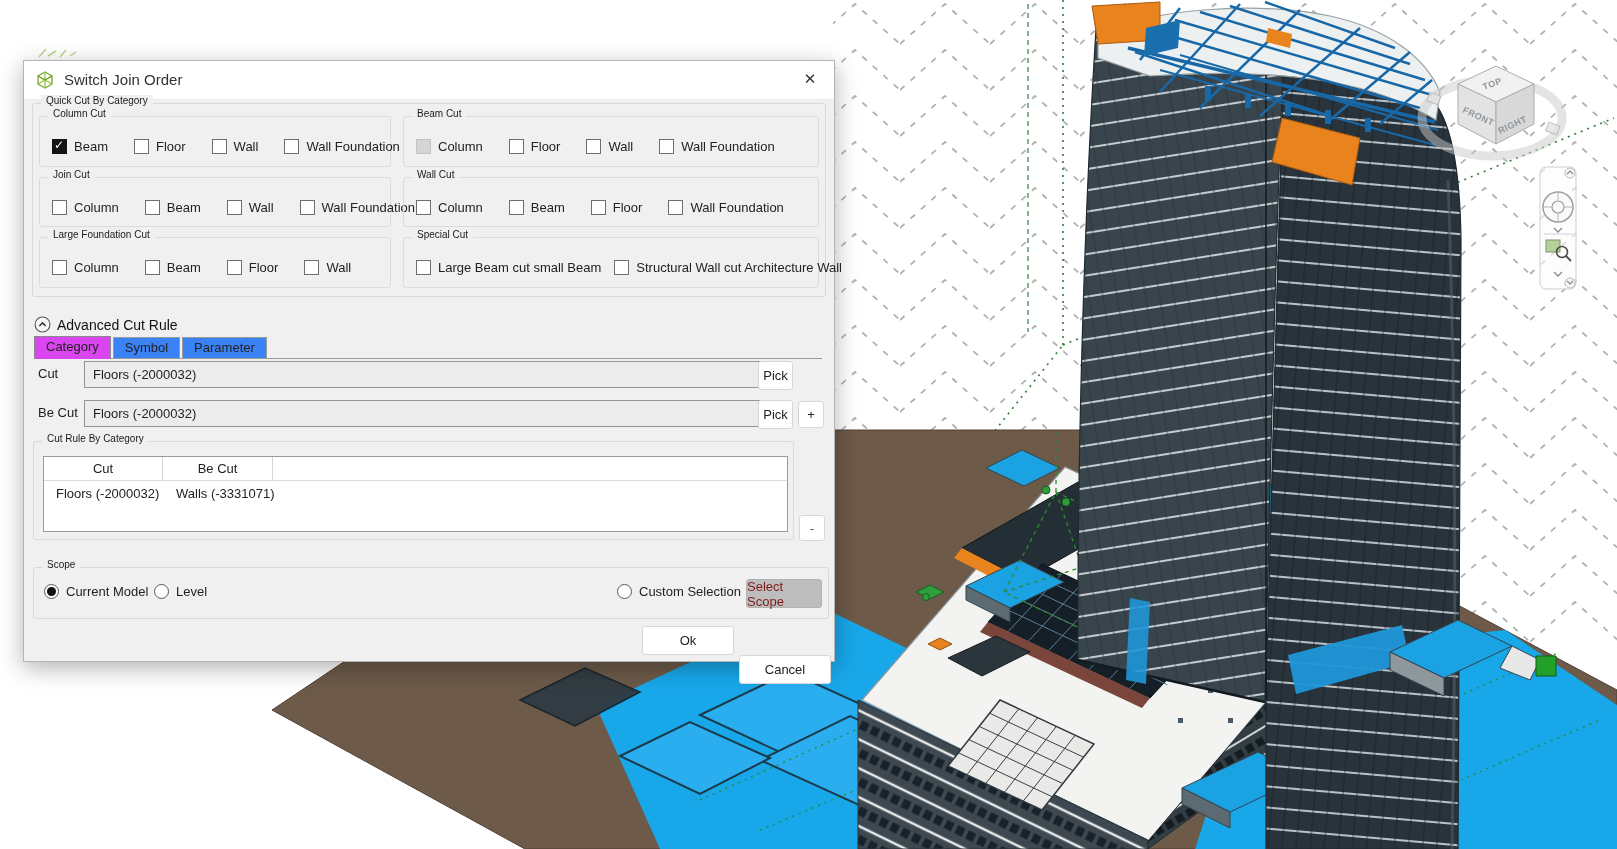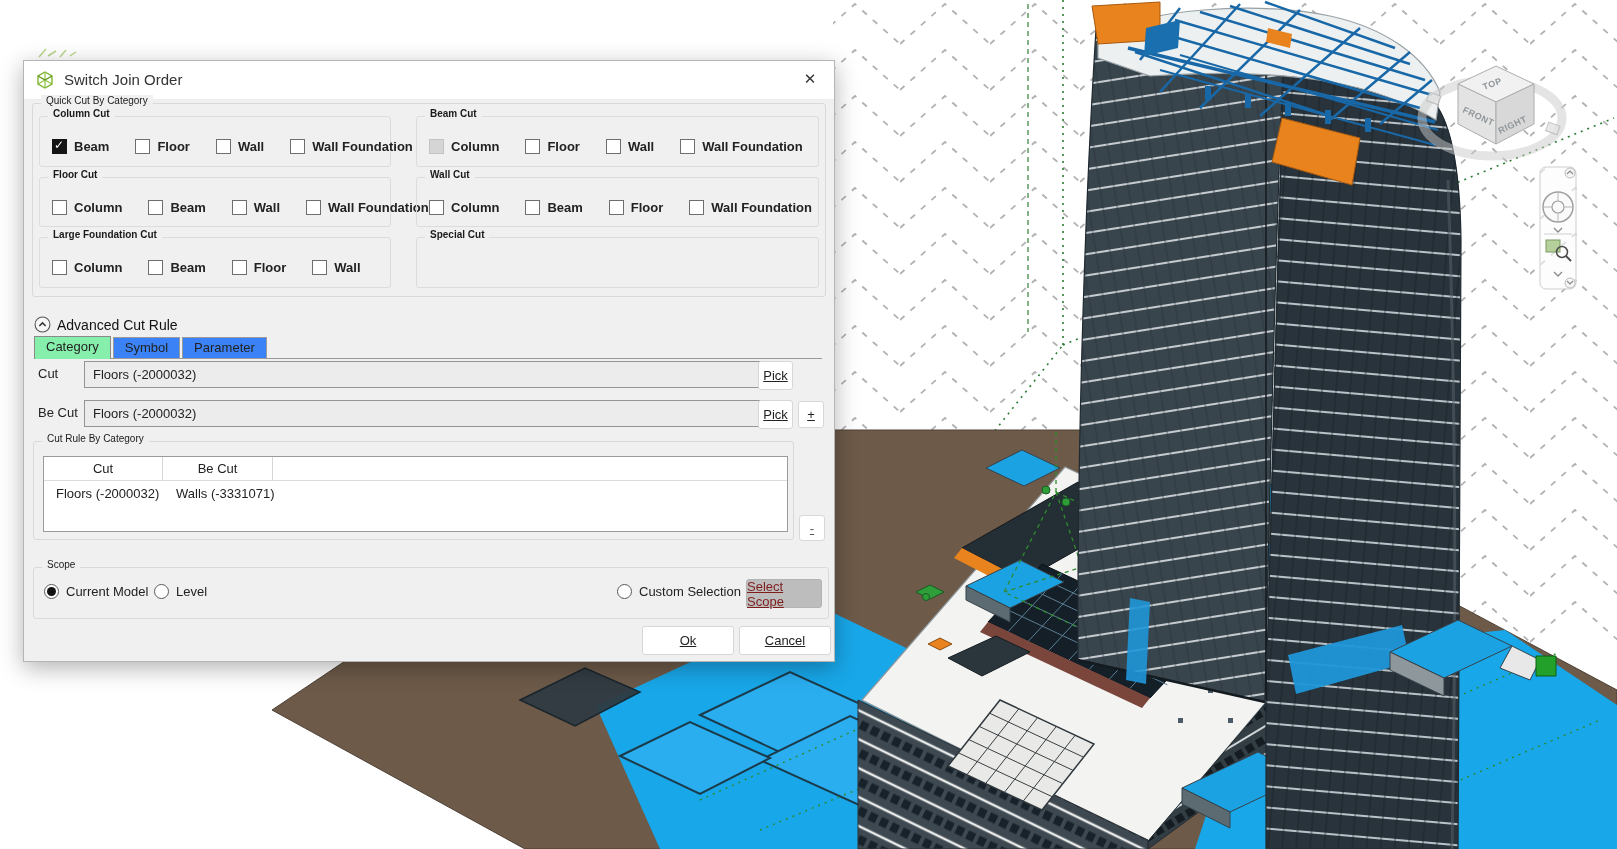--- a/index.html
+++ b/index.html
@@ -10,45 +10,45 @@
   .dialog{position:absolute;left:23px;top:60px;width:810px;height:600px;background:#f0f0f0;
           border:1px solid #b5b5b5;box-shadow:0 6px 22px rgba(0,0,0,.30);}
   .titlebar{position:absolute;left:0;top:0;right:0;height:38px;background:#fff;border-bottom:1px solid #ededed;}
   .dlg-icon{position:absolute;left:12px;top:10px;width:18px;height:18px;}
   .dlg-title{position:absolute;left:40px;top:10px;font-size:15px;color:#333;}
   .dlg-close{position:absolute;right:14px;top:9px;font-size:15px;color:#333;cursor:pointer;width:20px;text-align:center;}
   .dlg-body{position:absolute;left:0;top:38px;right:0;bottom:0;}
   .grp{position:absolute;border:1px solid #d9d9d9;border-radius:3px;}
   .legend{position:absolute;top:-9px;left:8px;background:#f0f0f0;padding:0 5px;font-size:10px;color:#1a1a1a;white-space:nowrap;}
   .qc-grid{position:absolute;left:6px;right:6px;top:12px;bottom:8px;display:grid;
-           grid-template-columns:352px 1fr;grid-auto-rows:1fr;gap:10px 25px;font-weight:bold;}
+           grid-template-columns:352px 1fr;grid-auto-rows:1fr;gap:10px 12px;}
   .sub{position:relative;border:1px solid #dcdcdc;border-radius:3px;}
   .sub .legend{top:-9px;left:8px;}
   .cb-row{position:absolute;left:12px;right:4px;top:22px;display:flex;align-items:center;gap:26px;}
   .cb-row.tight{gap:13px;}
   .cb-item{display:flex;align-items:center;font-size:13px;color:#222;white-space:nowrap;cursor:default;}
   .cb{width:13px;height:13px;border:1px solid #6e6e6e;background:#fff;display:inline-block;position:relative;margin-right:7px;flex:none;}
   .cb.checked{background:#141414;border-color:#141414;}
   .cb.checked:after{content:"\2713";position:absolute;left:1px;top:-1px;color:#fff;font-size:12px;line-height:13px;}
   .cb.disabled{background:#d5d5d5;border-color:#c3c3c3;}
   .adv-header{position:absolute;left:10px;top:217px;display:flex;align-items:center;font-size:14px;color:#111;}
   .adv-header svg{margin-right:6px;}
   .tabstrip{position:absolute;left:10px;right:12px;top:237px;height:22px;border-bottom:1px solid #9a9a9a;display:flex;align-items:flex-end;}
   .tab{font-size:13px;color:#222;background:#3b82f6;border:1px solid #9a9a9a;border-bottom:none;
        padding:2px 11px 3px;margin-right:2px;height:15px;line-height:15px;}
-  .tab.active{background:#86efac;border-color:#8a8a8a;margin-bottom:-1px;padding-bottom:5px;}
+  .tab.active{background:#d946ef;border-color:#8a8a8a;margin-bottom:-1px;padding-bottom:5px;}
   .field-label{position:absolute;font-size:13px;color:#222;}
   .combo{position:absolute;height:25px;background:#ececec;border:1px solid #949494;display:flex;align-items:center;
          padding:0 24px 0 8px;font-size:13px;color:#222;}
   .combo .caret{position:absolute;right:9px;top:10px;width:0;height:0;border-left:4px solid transparent;
                 border-right:4px solid transparent;border-top:5px solid #555;}
   .combo.disabled{background:#f4f4f4;border-color:#cfcfcf;color:#9aa0a4;}
   .combo.disabled .caret{border-top-color:#c0c0c0;}
   .btn{position:absolute;background:#fff;border:1px solid #d7d7d7;border-radius:3px;font-size:13px;color:#222;
-       display:flex;align-items:center;justify-content:center;cursor:pointer;text-decoration:underline;}
+       display:flex;align-items:center;justify-content:center;cursor:pointer;}
   .btn.gray{background:#bdbdbd;border-color:#b3b3b3;color:#7f1d1d;}
   .rule-box{position:absolute;left:9px;top:14px;width:743px;height:74px;background:#fff;border:1px solid #9a9a9a;overflow:hidden;}
   .rt-head{display:flex;height:23px;border-bottom:1px solid #dcdcdc;background:#fff;}
   .rt-h{font-size:13px;color:#222;display:flex;align-items:center;justify-content:center;border-right:1px solid #d6d6d6;}
   .rt-h1{width:118px;} .rt-h2{width:109px;} .rt-hf{flex:1;border-right:none;}
   .rt-row{display:flex;height:25px;align-items:center;font-size:13px;color:#222;}
   .rt-c1{width:110px;padding-left:12px;} .rt-c2{padding-left:10px;}
   .radio-item{position:absolute;display:flex;align-items:center;font-size:13px;color:#222;white-space:nowrap;}
   .radio{width:13px;height:13px;border:1px solid #5a5a5a;border-radius:50%;background:#fff;margin-right:7px;position:relative;flex:none;}
   .radio.selected:after{content:"";position:absolute;left:2px;top:2px;right:2px;bottom:2px;border-radius:50%;background:#111;}
@@ -314,21 +314,21 @@
                   <span class="cb"></span>
                   <span class="cb-label">Wall</span>
                 </label>
                 <label class="cb-item">
                   <span class="cb"></span>
                   <span class="cb-label">Wall Foundation</span>
                 </label>
               </div>
             </div>
             <div class="sub">
-              <div class="legend">Floor Cut</div>
+              <div class="legend">Join Cut</div>
               <div class="cb-row">
                 <label class="cb-item">
                   <span class="cb"></span>
                   <span class="cb-label">Column</span>
                 </label>
                 <label class="cb-item">
                   <span class="cb"></span>
                   <span class="cb-label">Beam</span>
                 </label>
                 <label class="cb-item">
@@ -378,20 +378,30 @@
                   <span class="cb-label">Floor</span>
                 </label>
                 <label class="cb-item">
                   <span class="cb"></span>
                   <span class="cb-label">Wall</span>
                 </label>
               </div>
             </div>
             <div class="sub">
               <div class="legend">Special Cut</div>
+              <div class="cb-row tight">
+                <label class="cb-item">
+                  <span class="cb"></span>
+                  <span class="cb-label">Large Beam cut small Beam</span>
+                </label>
+                <label class="cb-item">
+                  <span class="cb"></span>
+                  <span class="cb-label">Structural Wall cut Architecture Wall</span>
+                </label>
+              </div>
             </div>
           </div>
       </div>
 
       <div class="adv-header">
         <svg width="17" height="17" viewBox="0 0 16 16">
           <circle cx="8" cy="8" r="7" fill="#f7f7f7" stroke="#555"></circle>
           <polyline points="5,9.5 8,6.5 11,9.5" fill="none" stroke="#333" stroke-width="1.4"></polyline>
         </svg>
         <span>Advanced Cut Rule</span>
@@ -446,16 +456,16 @@
           <span>Level</span>
         </label>
         <label class="radio-item" style="left:583px;top:16px;">
           <span class="radio"></span>
           <span>Custom Selection</span>
         </label>
         <div class="btn gray" style="left:712px;top:11px;width:74px;height:27px;">Select Scope</div>
       </div>
 
       <div class="btn" style="left:618px;top:527px;width:90px;height:27px;">Ok</div>
-      <div class="btn" style="left:715px;top:527px;width:90px;height:27px;">Cancel</div>
+      <div class="btn" style="left:715px;top:556px;width:90px;height:27px;">Cancel</div>
     </div>
   </div>
 </div>
 
 </body></html>

